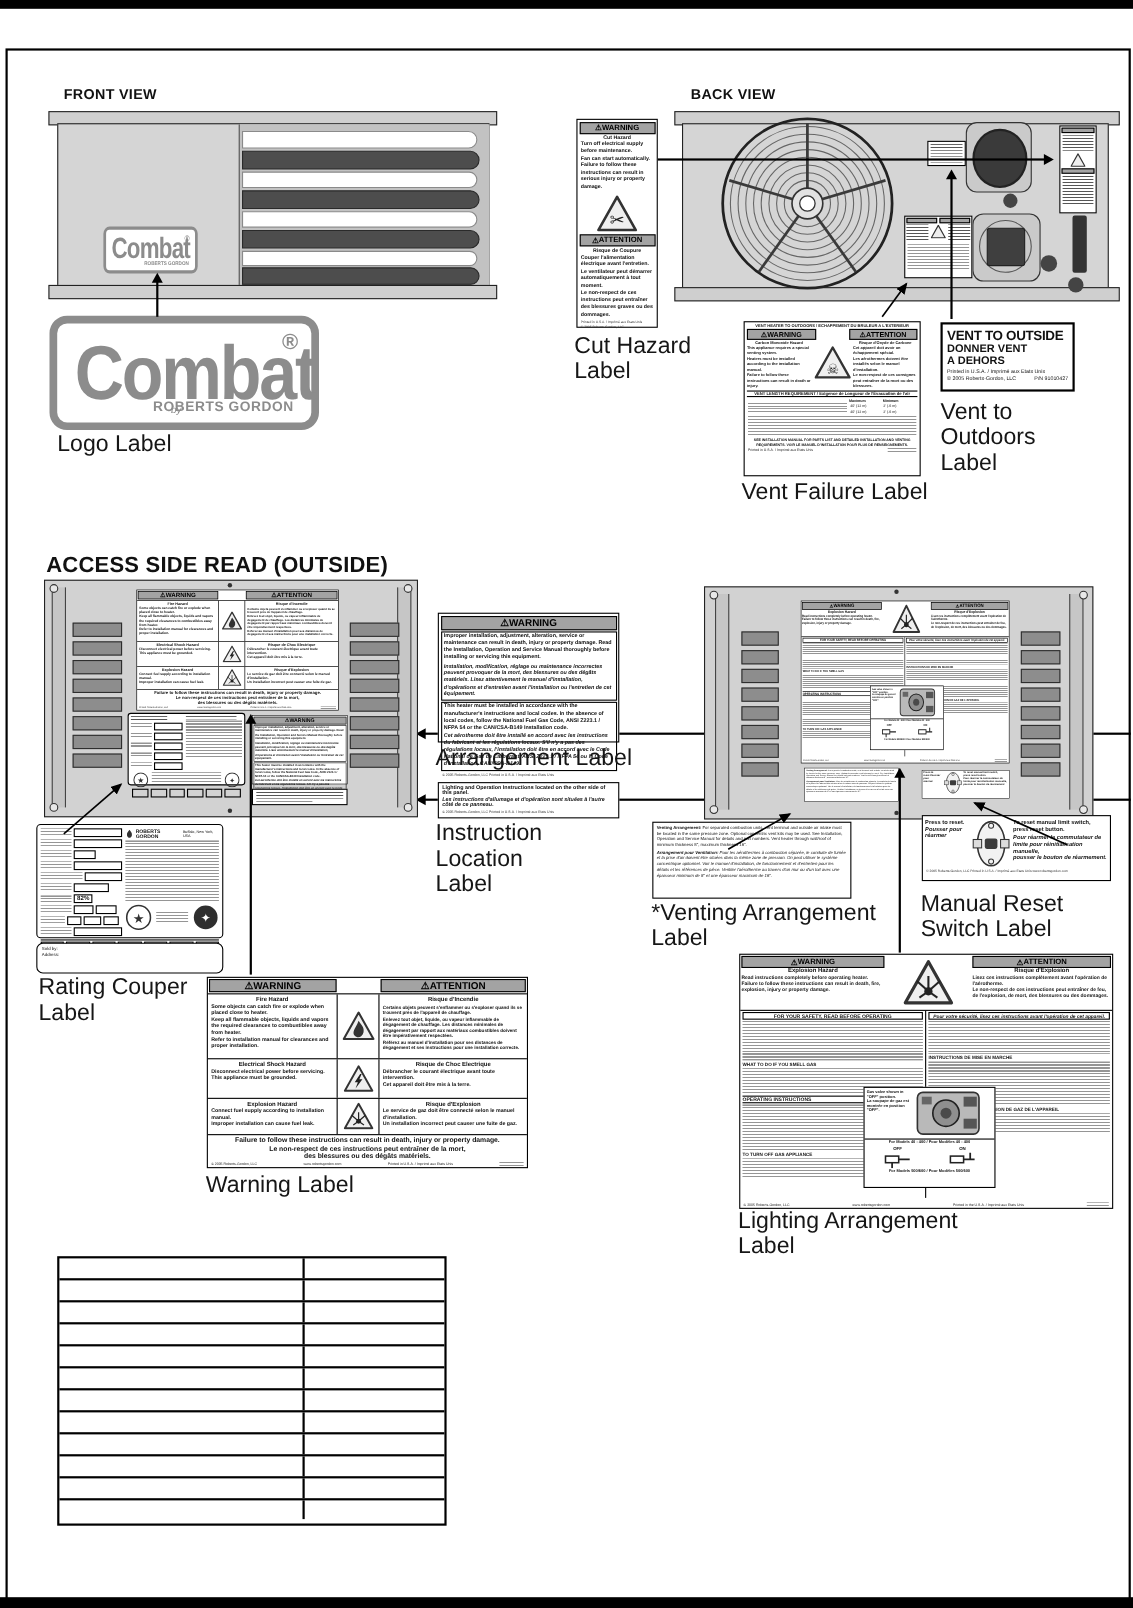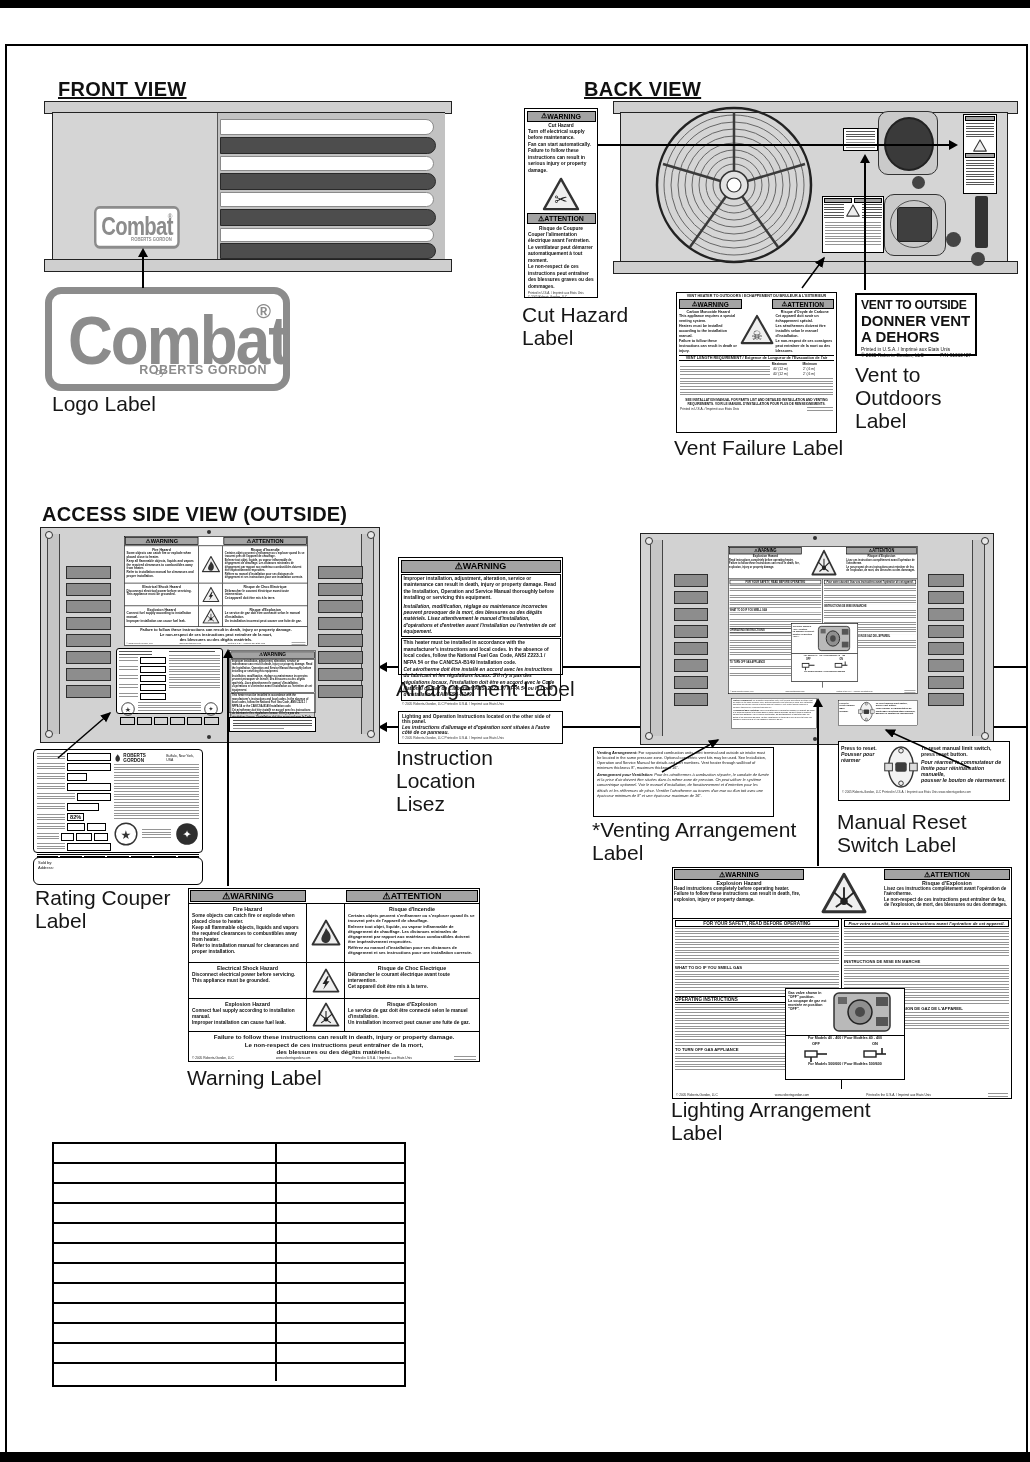--- a/index.html
+++ b/index.html
@@ -3,21 +3,21 @@
 <meta charset="utf-8">
 <style>
   html,body{margin:0;padding:0;background:#fff;}
   .page{position:relative;width:1030px;height:1462px;background:#fff;overflow:hidden;
         font-family:"Liberation Sans",sans-serif;color:#111;}
   .abs{position:absolute;}
   [data-bind]{white-space:pre-line;}
   .topbar{left:0;top:0;width:1030px;height:8px;background:#000;}
   .botbar{left:0;top:1452px;width:1030px;height:10px;background:#000;}
   .frame{left:5px;top:44px;width:1019px;height:1408px;border:2px solid #000;}
-  .h1{font-weight:bold;font-size:20px;letter-spacing:.3px;text-decoration:underline;}
+  .h1{font-weight:bold;font-size:13px;letter-spacing:.3px;}
   .h2{font-weight:bold;font-size:20px;letter-spacing:.2px;}
   .caption{font-size:21px;line-height:1.1;color:#161616;}
   
   .cap{background:#cfcfcf;border:1.5px solid #222;}
   .body{background:#d5d5d5;border:1.5px solid #222;}
   .panel{background:#d2d2d2;border:1.5px solid #222;}
   .rail{border-left:1.5px solid #444;border-right:1.5px solid #444;background:#c6c6c6;}
   .screw{border-radius:50%;border:1.2px solid #333;background:#e8e8e8;width:6px;height:6px;}
   .dot{border-radius:50%;background:#333;width:4px;height:4px;}
   .louver{background:#8d8d8d;border:1.2px solid #2e2e2e;}
@@ -103,21 +103,21 @@
   <div class="abs z3" style="left:45px;top:287px">
     <div class="logo-box" style="width:245px;height:104px;position:relative">
       <span class="logo-word" style="position:absolute;left:16px;top:10px;font-size:62px" data-bind="logo_label.brand">Combat</span>
       <span style="position:absolute;right:12px;top:6px;color:#8c8c8c;font-size:20px;font-weight:bold" data-bind="logo_label.reg">®</span>
       <span style="position:absolute;right:16px;bottom:7px;color:#8c8c8c;font-size:12.5px;font-weight:bold;letter-spacing:.5px" data-bind="logo_label.byline">ROBERTS GORDON</span>
       <span style="position:absolute;right:118px;bottom:7px;color:#8c8c8c;font-size:9px;font-style:italic" data-bind="logo_label.by">by</span>
     </div>
   </div>
   <div class="abs caption z3" style="left:52px;top:392px" data-bind="captions.logo">Logo Label</div>
 
-  <div class="abs h1 z2" style="left:584px;top:78px" data-bind="headings.back">BACK VIEW</div>
+  <div class="abs h1 z2" style="left:628px;top:78px" data-bind="headings.back">BACK VIEW</div>
   <div class="abs cap z1" style="left:613px;top:101px;width:403px;height:11px"></div>
   <div class="abs body z1" style="left:620px;top:112px;width:386px;height:149px"></div>
   <div class="abs cap z1" style="left:613px;top:261px;width:403px;height:11px"></div>
 
   <svg class="abs z2" style="left:652px;top:106px" width="164" height="158" viewBox="0 0 164 158">
     <circle cx="82" cy="79" r="77" fill="none" stroke="#222" stroke-width="2.5"></circle>
     <circle cx="82" cy="79" r="70" fill="none" stroke="#666" stroke-width="1"></circle>
     <circle cx="82" cy="79" r="63" fill="none" stroke="#666" stroke-width="1"></circle>
     <circle cx="82" cy="79" r="56" fill="none" stroke="#666" stroke-width="1"></circle>
     <circle cx="82" cy="79" r="49" fill="none" stroke="#666" stroke-width="1"></circle>
@@ -266,33 +266,33 @@
     <div style="font-size:3.2px;font-weight:bold;text-align:center;margin:0 3px" data-bind="vent_length_label.see">SEE INSTALLATION MANUAL FOR PARTS LIST AND DETAILED INSTALLATION AND VENTING REQUIREMENTS. VOIR LE MANUEL D'INSTALLATION POUR PLUS DE RENSEIGNEMENTS.</div>
     <div class="tinyrow" style="margin:1px 3px">
         <span data-bind="vent_length_label.footer">Printed in U.S.A. / Imprimé aux Etats Unis</span>
         <span class="greek lt" style="width:26px;height:4px"></span>
       </div>
   </div>
   <div class="abs caption z3" style="left:674px;top:436px" data-bind="captions.vent_length">Vent Failure Label</div>
 
   <div class="abs lbl z3" style="left:855px;top:293px;width:122px;height:63px;border-width:2px">
     <div style="font-size:12.2px;font-weight:bold;padding:3px 4px 0;letter-spacing:-.3px" data-bind="vent_out_label.l1">VENT TO OUTSIDE</div>
-    <div style="font-size:15px;font-weight:bold;padding:1px 4px 0;line-height:1.05" data-bind="vent_out_label.l2">DONNER VENT
+    <div style="font-size:10px;font-weight:bold;padding:1px 4px 0;line-height:1.05" data-bind="vent_out_label.l2">DONNER VENT
 A DEHORS</div>
     <div style="font-size:4.8px;padding:2px 4px 0" data-bind="vent_out_label.l3">Printed in U.S.A. / Imprimé aux Etats Unis</div>
     <div style="display:flex;justify-content:space-between;font-size:4.8px;padding:1px 4px">
       <span data-bind="vent_out_label.l4">© 2005 Roberts-Gordon, LLC</span>
       <span data-bind="vent_out_label.pn">P/N 91010427</span>
     </div>
   </div>
   <div class="abs caption z3" style="left:855px;top:363px" data-bind="captions.vent_out">Vent to
 Outdoors
 Label</div>
 
-  <div class="abs h2 z2" style="left:42px;top:503px" data-bind="headings.outside">ACCESS SIDE VIEW (OUTSIDE)</div>
+  <div class="abs h2 z2" style="left:42px;top:503px" data-bind="headings.outside">ACCESS SIDE READ (OUTSIDE)</div>
   <div class="abs panel z1" style="left:40px;top:527px;width:338px;height:214px">
     <div class="abs rail" style="left:6px;top:6px;width:11px;height:200px"></div>
     <div class="abs rail" style="left:320px;top:6px;width:11px;height:200px"></div>
     <div class="abs screw" style="left:4px;top:3px"></div>
     <div class="abs screw" style="left:326px;top:3px"></div>
     <div class="abs screw" style="left:4px;top:202px"></div>
     <div class="abs screw" style="left:326px;top:202px"></div>
     <div class="abs dot" style="left:166px;top:2px"></div>
     <div class="abs dot" style="left:166px;top:207px"></div>
   </div>
@@ -507,21 +507,21 @@
   </div>
   <div class="abs caption z3" style="left:396px;top:677px" data-bind="captions.installation">Arrangement Label</div>
 
   <div class="abs lbl z3" style="left:398px;top:711px;width:165px;height:33px">
     <div style="font-size:4.9px;font-weight:bold;padding:2px 3px 0" data-bind="instr_loc_label.l1">Lighting and Operation Instructions located on the other side of this panel.</div>
     <div style="font-size:4.9px;font-weight:bold;font-style:italic;padding:1px 3px 0" data-bind="instr_loc_label.l2">Les instructions d'allumage et d'opération sont situées à l'autre côté de ce panneau.</div>
     <div style="font-size:3.2px;padding:1px 3px;color:#333" data-bind="instr_loc_label.footer">© 2005 Roberts-Gordon, LLC     Printed in U.S.A. / Imprimé aux Etats Unis</div>
   </div>
   <div class="abs caption z3" style="left:396px;top:746px" data-bind="captions.instr_loc">Instruction
 Location
-Lisez</div>
+Label</div>
 
   <div class="abs lbl z3" style="left:33px;top:749px;width:170px;height:104px;border-width:1.5px;border-radius:4px">
     <div style="display:flex;gap:3px;margin:3px">
       <div style="flex:1">
         <div style="display:flex;gap:2px;margin-bottom:2px">
             <div class="greek lt" style="width:38%;height:6px"></div>
             <div style="border:.8px solid #000;flex:1;height:6px"></div>
           </div>
         <div style="display:flex;gap:2px;margin-bottom:2px">
             <div class="greek lt" style="width:38%;height:6px"></div>

